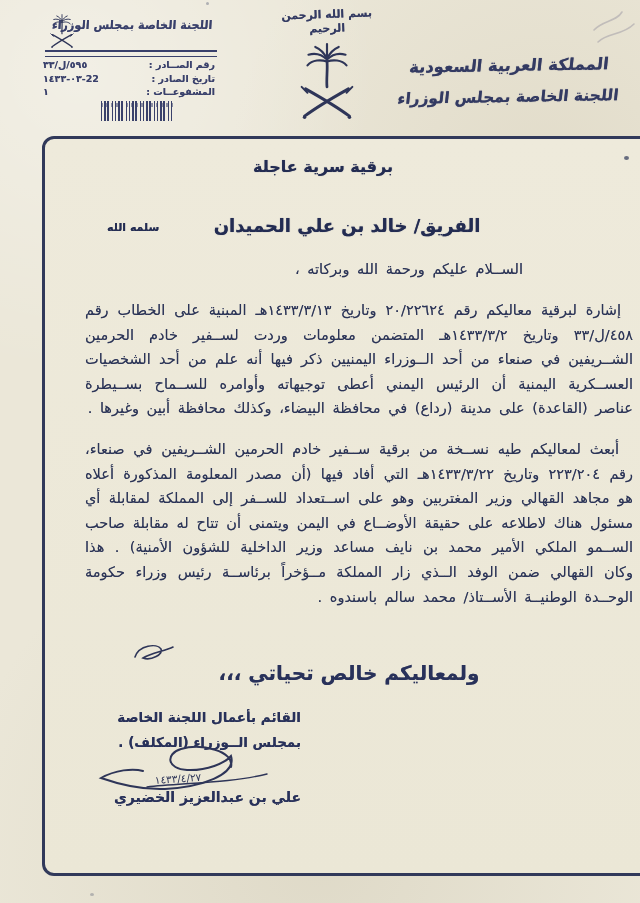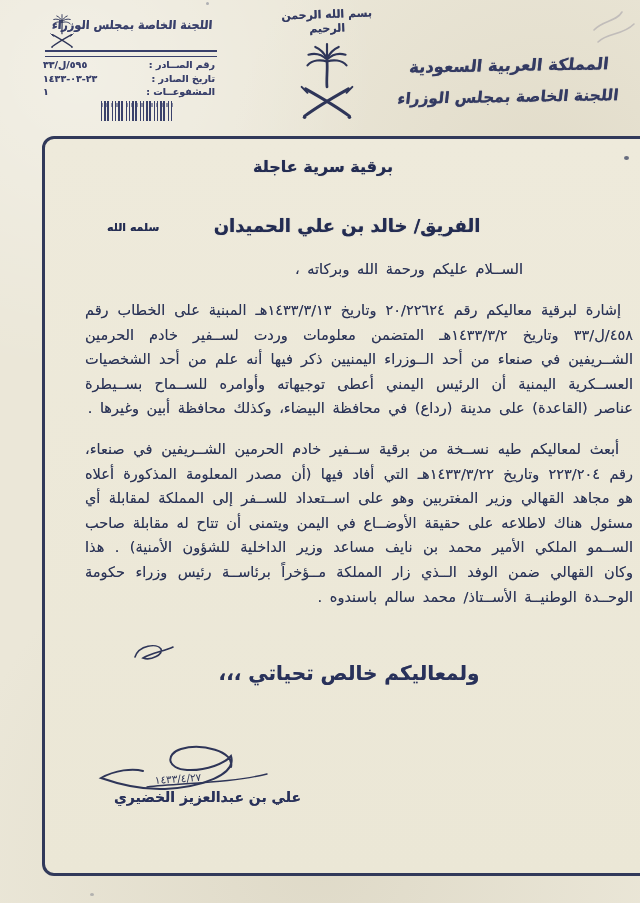--- a/index.html
+++ b/index.html
@@ -129,21 +129,21 @@
     </svg>
     <div class="stamp-title">اللجنة الخاصة بمجلس الوزراء</div>
     <div class="stamp-rule"></div>
     <div class="stamp-rows">
       <div class="srow">
         <span class="lbl">رقم الصــادر :</span>
         <span class="val">٥٩٥/ل/٣٣</span>
       </div>
       <div class="srow">
         <span class="lbl">تاريخ الصادر :</span>
-        <span class="val">٢٣-٠٣-١٤٣٣</span>
+        <span class="val">22-٠٣-١٤٣٣</span>
       </div>
       <div class="srow">
         <span class="lbl">المشفوعــات :</span>
         <span class="val">١</span>
       </div>
     </div>
     <div class="barcode"></div>
   </div>
 
   <div class="basmala">بسم الله الرحمن الرحيم</div>
@@ -187,20 +187,24 @@
       <p class="para p1">إشارة لبرقية معاليكم رقم ٢٠/٢٢٦٢٤ وتاريخ ١٤٣٣/٣/١٣هـ المبنية على الخطاب رقم ٤٥٨/ل/٣٣ وتاريخ ١٤٣٣/٣/٢هـ المتضمن معلومات وردت لســفير خادم الحرمين الشــريفين في صنعاء من أحد الــوزراء اليمنيين ذكر فيها أنه علم من أحد الشخصيات العســكرية اليمنية أن الرئيس اليمني أعطى توجيهاته وأوامره للســماح بســيطرة عناصر (القاعدة) على مدينة (رداع) في محافظة البيضاء، وكذلك محافظة أبين وغيرها .</p>
       <p class="para p2">أبعث لمعاليكم طيه نســخة من برقية ســفير خادم الحرمين الشــريفين في صنعاء، رقم ٢٢٣/٢٠٤ وتاريخ ١٤٣٣/٣/٢٢هـ التي أفاد فيها (أن مصدر المعلومة المذكورة أعلاه هو مجاهد القهالي وزير المغتربين وهو على اســتعداد للســفر إلى المملكة لمقابلة أي مسئول هناك لاطلاعه على حقيقة الأوضــاع في اليمن ويتمنى أن تتاح له مقابلة صاحب الســمو الملكي الأمير محمد بن نايف مساعد وزير الداخلية للشؤون الأمنية) . هذا وكان القهالي ضمن الوفد الــذي زار المملكة مــؤخراً برئاســة رئيس وزراء حكومة الوحــدة الوطنيــة الأســتاذ/ محمد سالم باسندوه .</p>
     </div>
 
     <svg class="paraph" viewBox="0 0 48 28" aria-hidden="true">
       <path d="M6,18 C10,6 28,4 32,10 C35,15 22,22 14,19 C22,14 36,12 44,8" stroke="#2e3558" fill="none" stroke-width="1.6" stroke-linecap="round"></path>
     </svg>
 
     <div class="closing">ولمعاليكم خالص تحياتي ،،،</div>
 
+    <div class="sigblock">
+      <div>القائم بأعمال اللجنة الخاصة</div>
+      <div>بمجلس الــوزراء (المكلف) .</div>
+    </div>
 
     <svg class="signature" viewBox="0 0 224 76" aria-hidden="true">
       <g stroke="#2e3558" fill="none" stroke-linecap="round">
         <path d="M150,26 C154,10 120,2 100,8 C84,13 86,28 106,29 C126,30 144,22 150,15 C156,34 120,46 84,48 C60,49 40,44 20,37 C34,29 52,27 62,30" stroke-width="2"></path>
         <path d="M66,46 C100,42 150,42 186,33" stroke-width="1.4"></path>
       </g>
       <text x="74" y="43" font-size="10.5" fill="#2e3558" direction="ltr" transform="rotate(-4 74 43)">١٤٣٣/٤/٢٧</text>
     </svg>
 
     <div class="signame">علي بن عبدالعزيز الخضيري</div>

